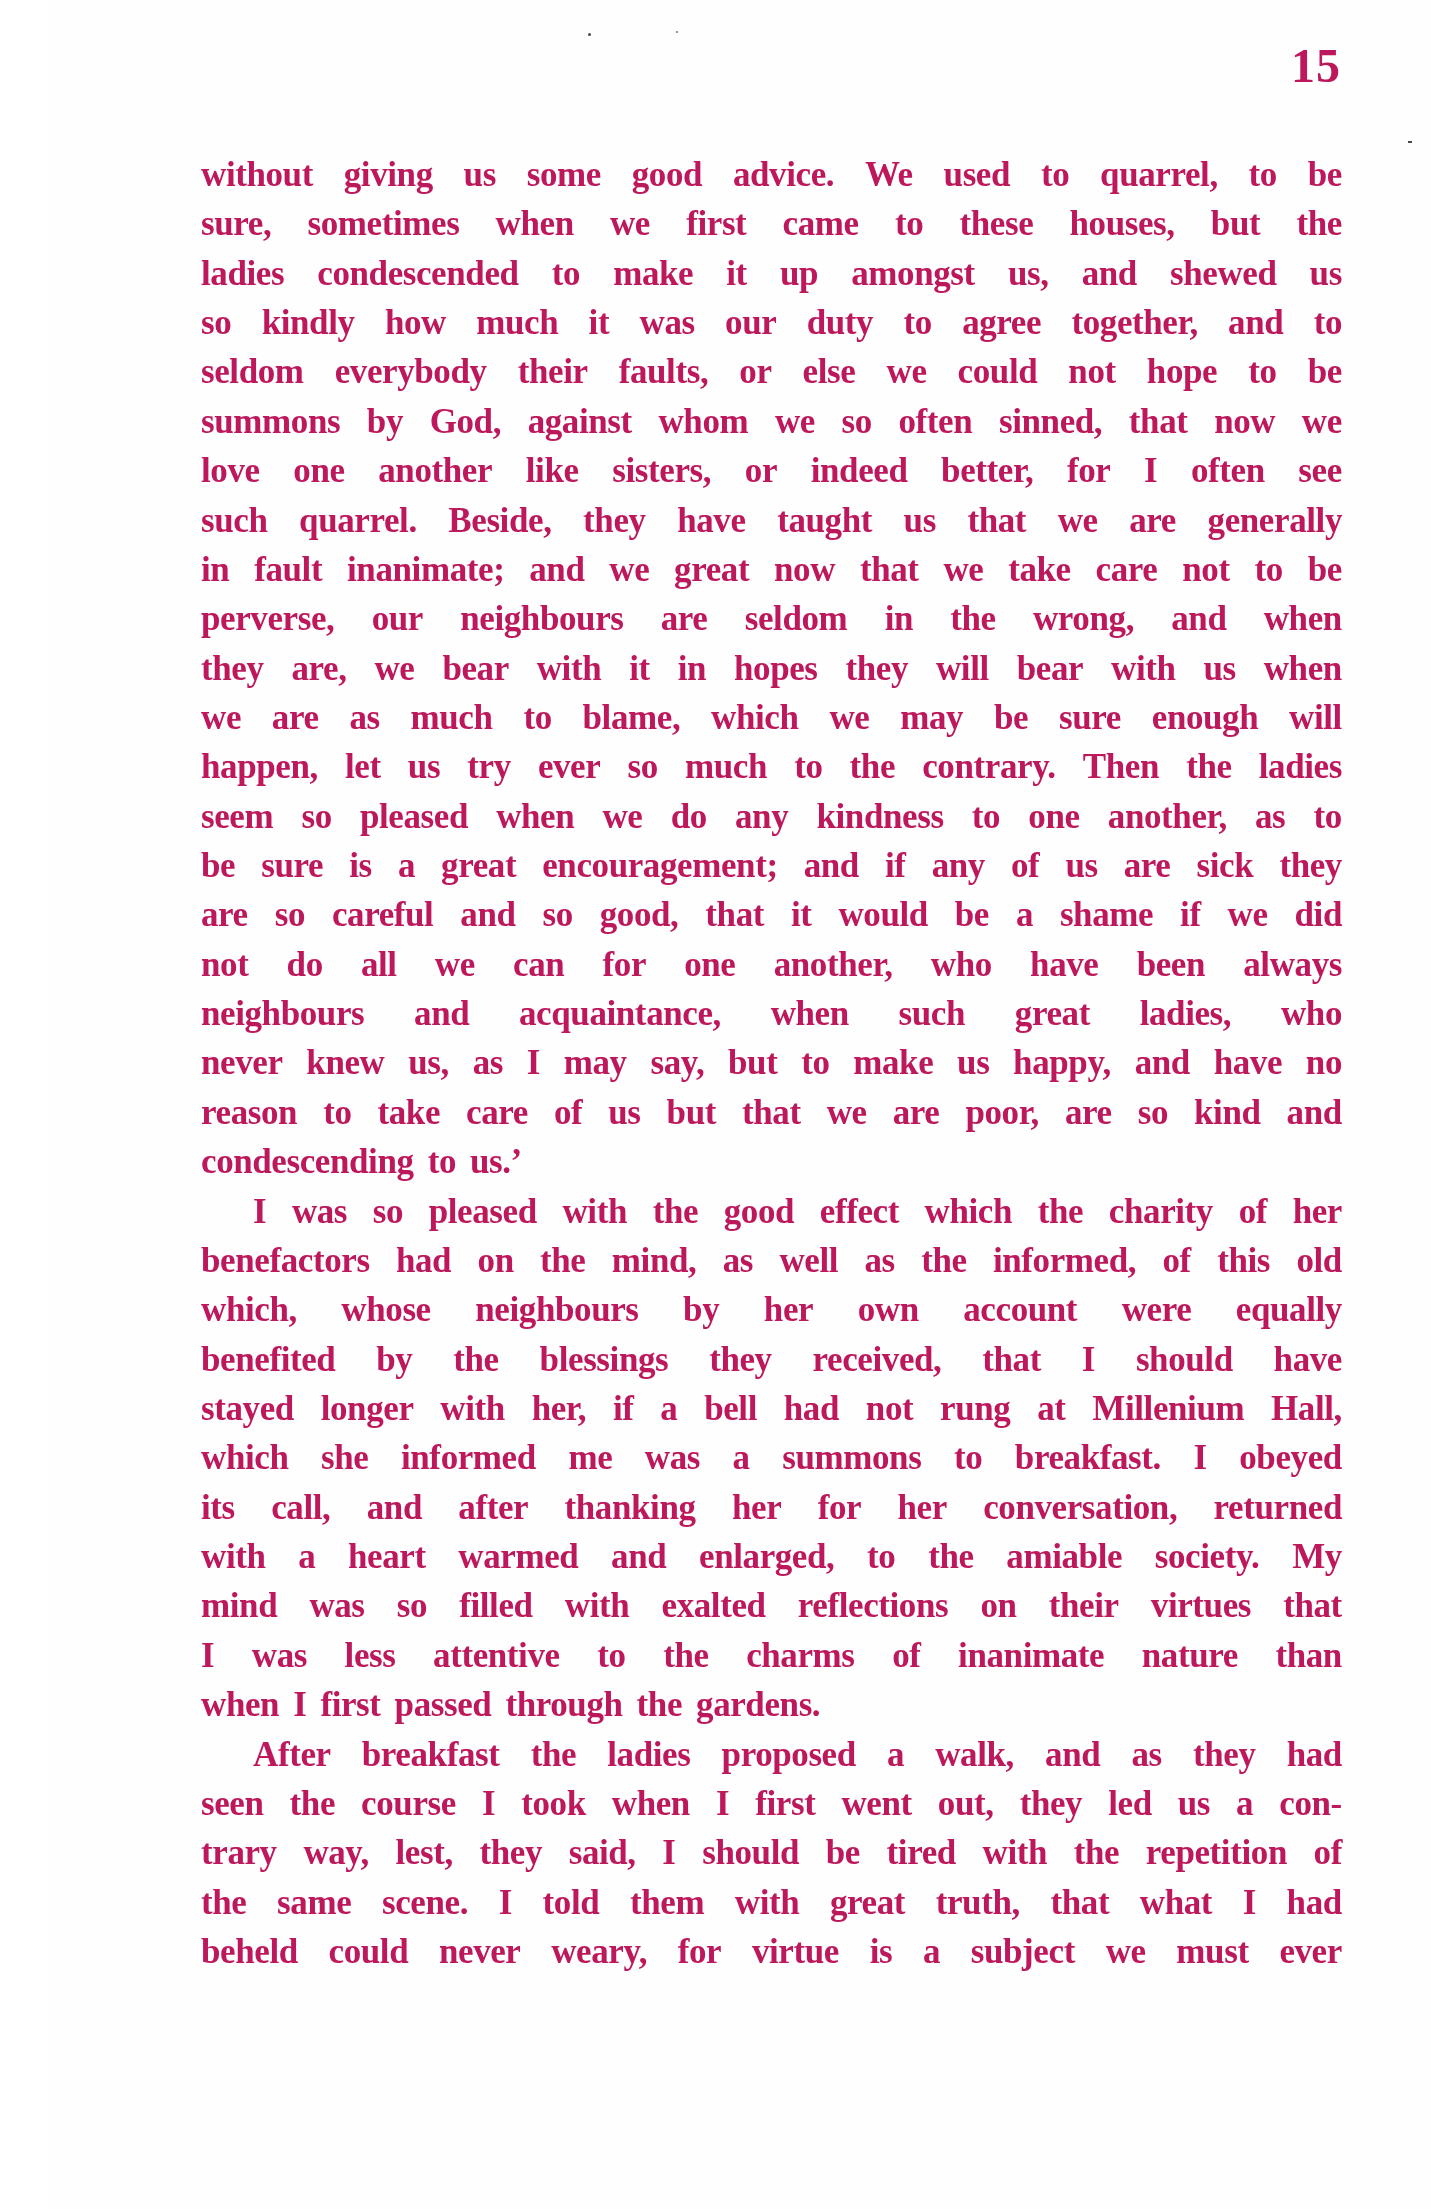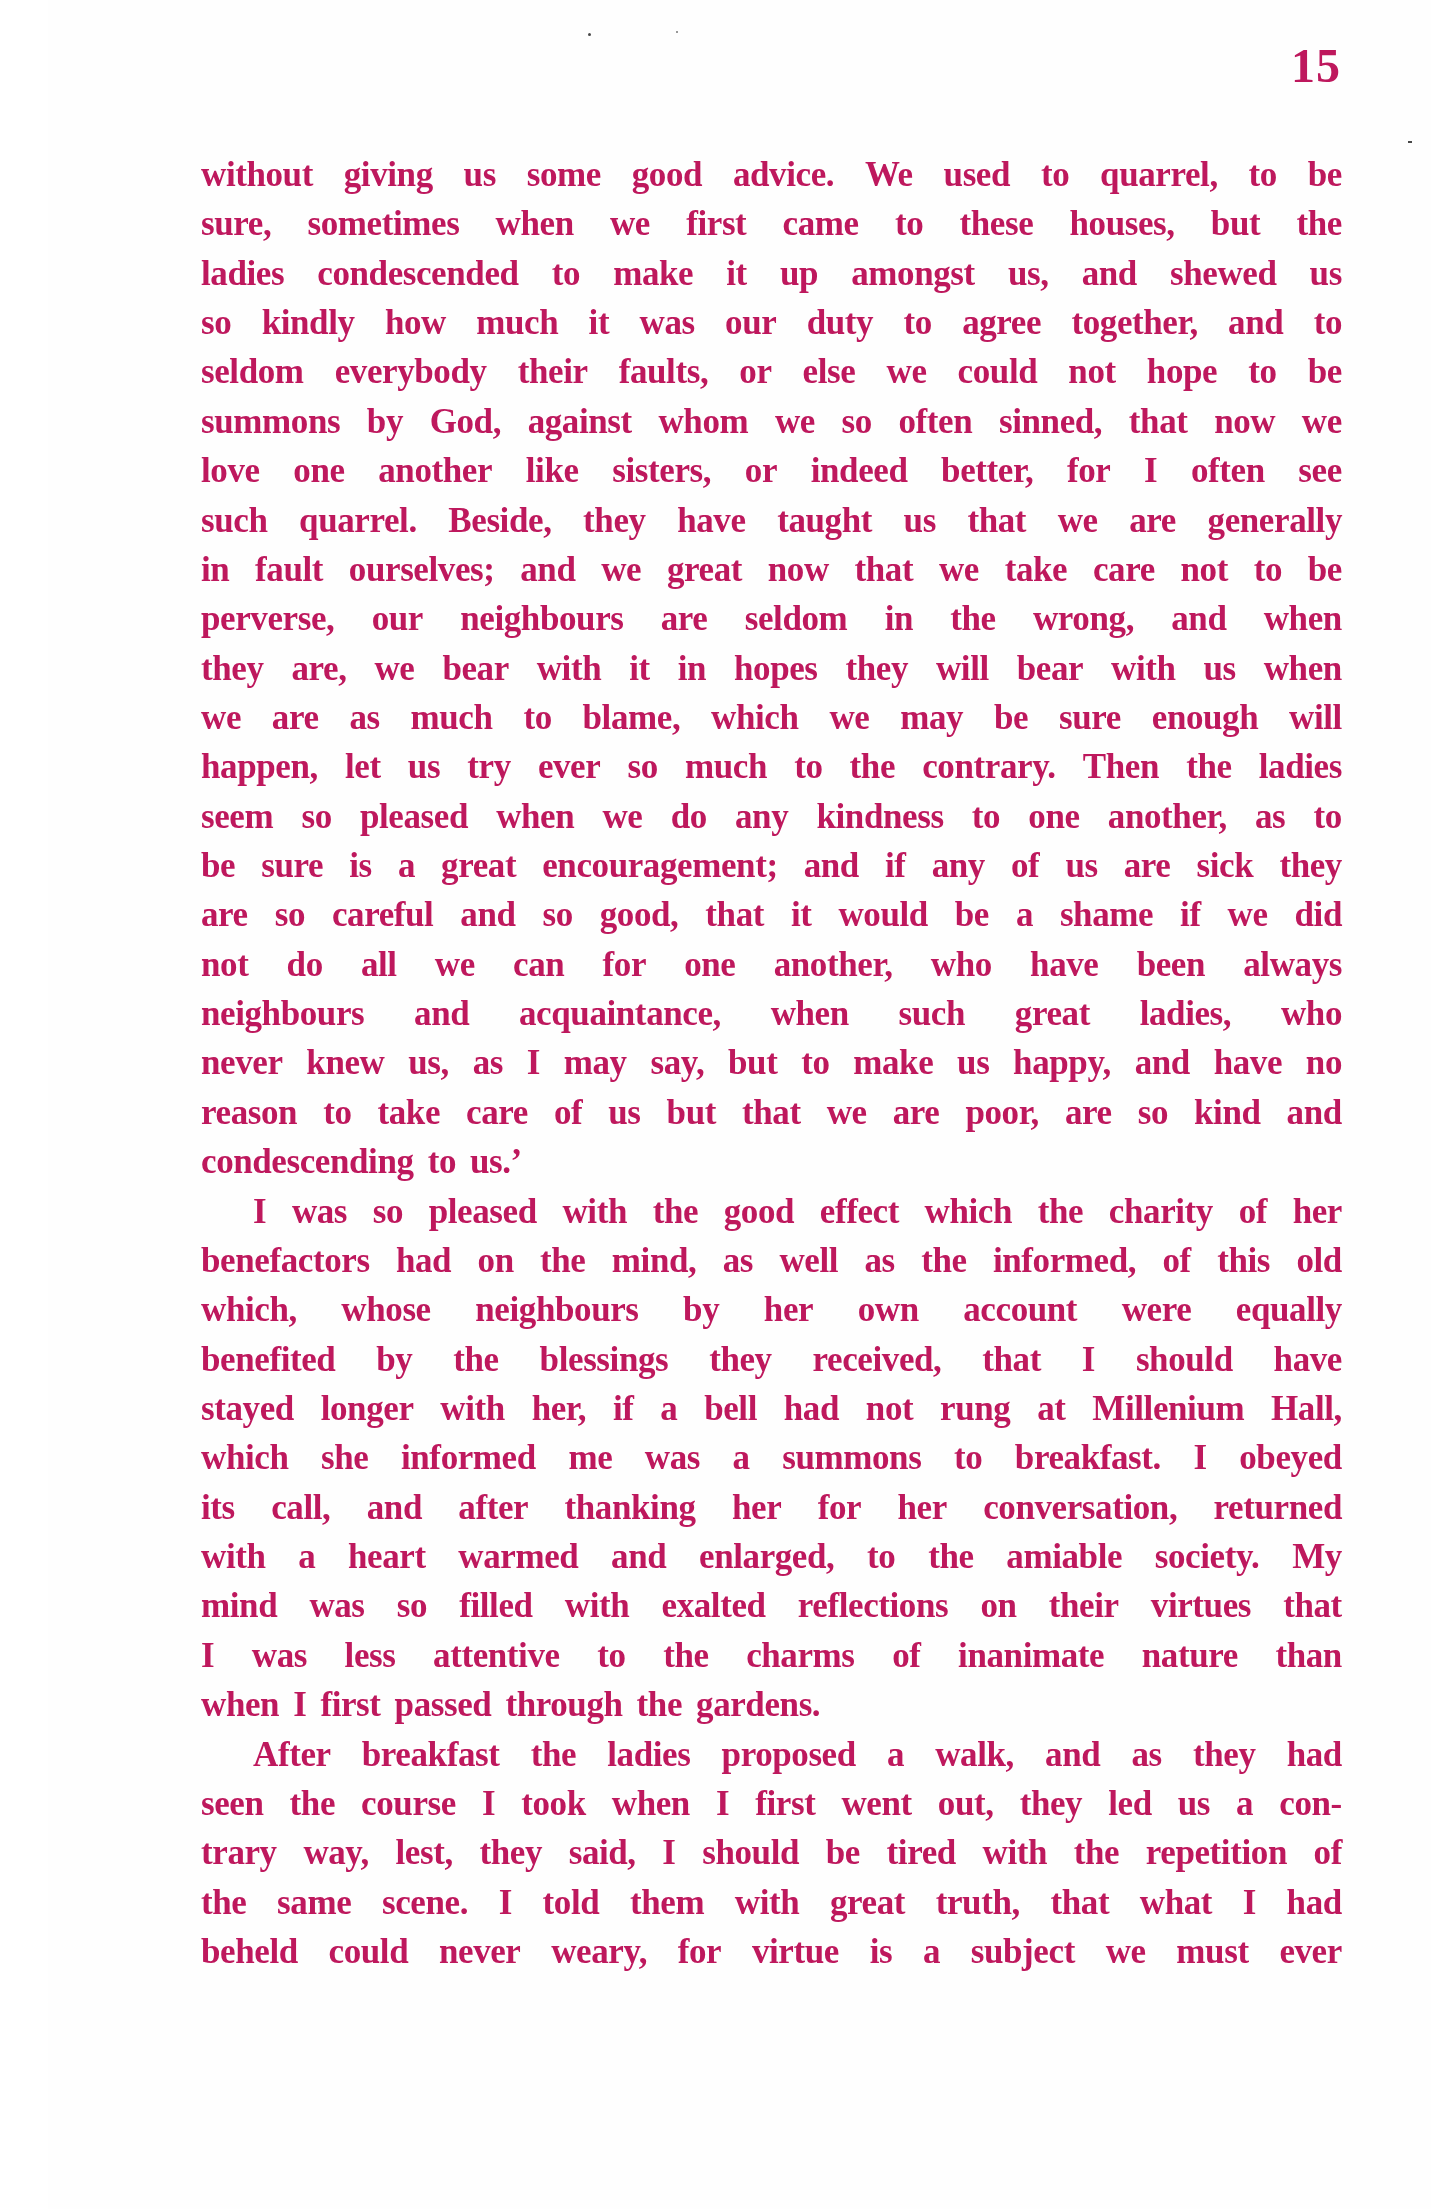--- a/index.html
+++ b/index.html
@@ -171,21 +171,21 @@
         <span>taught</span>
         <span>us</span>
         <span>that</span>
         <span>we</span>
         <span>are</span>
         <span>generally</span>
       </div>
       <div class="line">
         <span>in</span>
         <span>fault</span>
-        <span>ourselves;</span>
+        <span>inanimate;</span>
         <span>and</span>
         <span>we</span>
         <span>great</span>
         <span>now</span>
         <span>that</span>
         <span>we</span>
         <span>take</span>
         <span>care</span>
         <span>not</span>
         <span>to</span>

